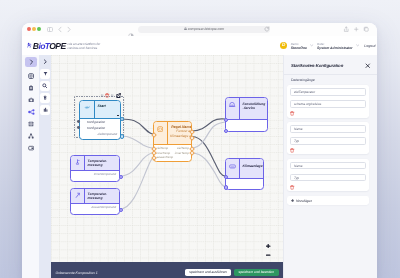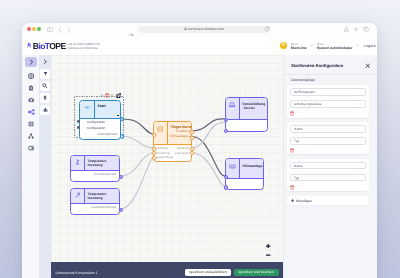--- a/index.html
+++ b/index.html
@@ -2,21 +2,21 @@
 <html><head>
 <meta charset="utf-8">
 <style>
   html,body{margin:0;padding:0;}
   body{width:400px;height:278px;overflow:hidden;
        font-family:"Liberation Sans",sans-serif;
        background:#e9ebf5;
        -webkit-font-smoothing:antialiased;
        text-rendering:geometricPrecision;}
   #page{position:relative;width:400px;height:278px;overflow:hidden;
-        background:linear-gradient(180deg,#eff1f7 0%,#e7eaf3 22%,#d6dae9 50%,#c9cfe3 75%,#c0c7e0 100%);}
+        background:linear-gradient(180deg,#eff1f7 0%,#e7eaf3 22%,#d6dae9 50%,#c9cfe3 75%,#c0c7e0 100%);font-style:italic;}
 
   
   .win{position:absolute;left:22px;top:23px;width:355px;height:260px;
        background:#fff;border-radius:8px 8px 0 0;overflow:hidden;
        box-shadow:0 8px 26px rgba(63,70,112,.17), 0 2px 6px rgba(63,70,112,.08);}
 
   
   .chrome{position:absolute;left:0;top:0;width:355px;height:12.5px;background:#fdfdfd;
           border-bottom:.5px solid #eceef1;}
   .tl{position:absolute;top:4.4px;width:3.8px;height:3.8px;border-radius:50%;}

